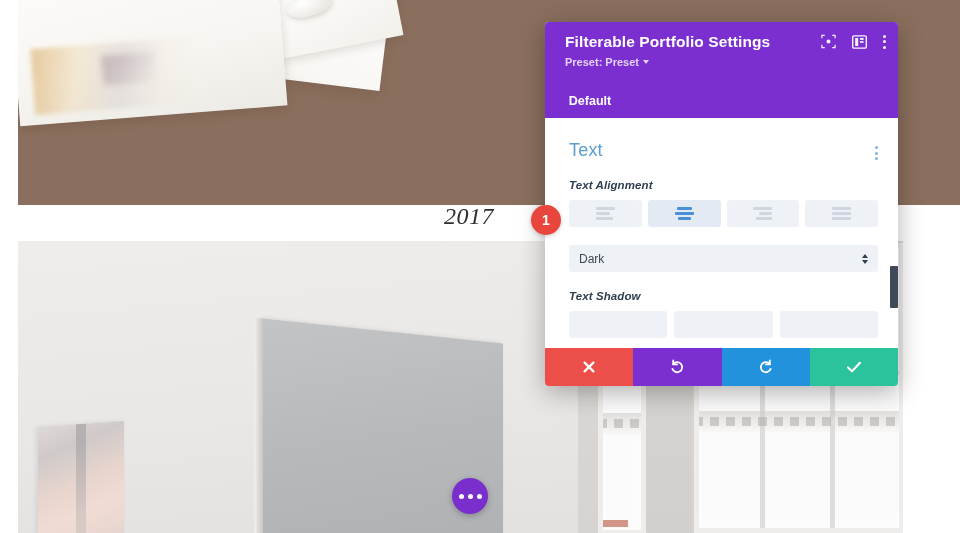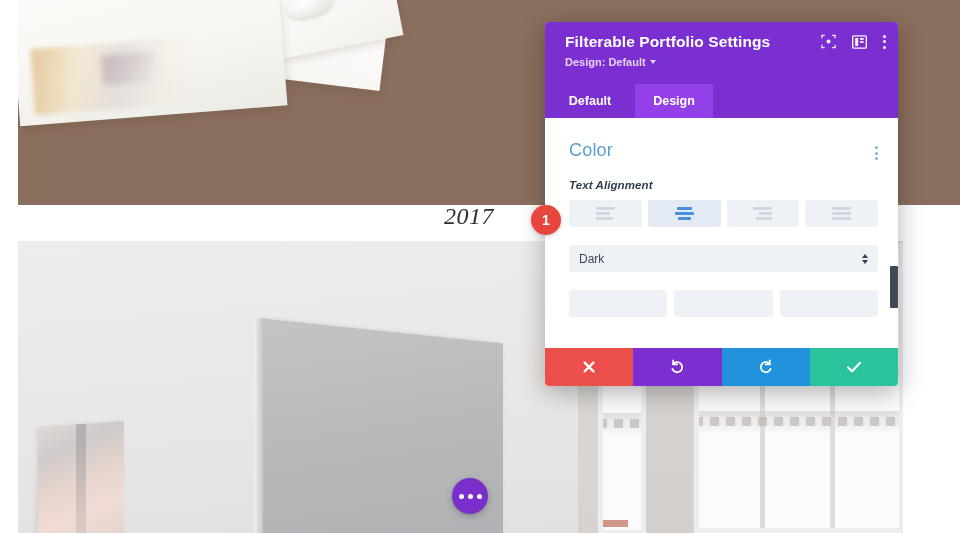--- a/index.html
+++ b/index.html
@@ -298,21 +298,21 @@
         <i></i>
         <i></i>
     </div>
   </div>
 
   <div class="modal">
 
     <div class="modal-header">
       <div class="modal-title">Filterable Portfolio Settings</div>
       <div class="modal-preset">
-        <span>Design: Default</span>
+        <span>Preset: Preset</span>
         <span class="caret-down"></span>
       </div>
 
       <div class="header-icons">
         <span class="hicon">
           <svg width="15" height="15" viewBox="0 0 16 16">
             <path d="M1 4.5V1.5h3M15 4.5V1.5h-3M1 11.5v3h3M15 11.5v3h-3" fill="none" stroke="#ffffff" stroke-width="1.3"></path>
             <circle cx="8" cy="8" r="2.1" fill="#ffffff"></circle>
           </svg>
         </span>
@@ -327,27 +327,26 @@
         <span class="hicon kebab-w">
           <i></i>
             <i></i>
             <i></i>
         </span>
       </div>
     </div>
 
     <div class="tabs">
       <div class="tab t0">Default</div>
-      <div class="tab t1">Design</div>
     </div>
 
     <div class="modal-body">
 
       <div class="section-head">
-        <div class="section-title">Color</div>
+        <div class="section-title">Text</div>
         <div class="kebab-blue">
           <i></i>
             <i></i>
             <i></i>
         </div>
       </div>
 
       <div class="field">
         <div class="field-label">Text Alignment</div>
         <div class="align-row">
@@ -386,20 +385,21 @@
         <div class="select-box">
           <span class="select-value">Dark</span>
           <span class="spin">
             <span class="up"></span>
               <span class="dn"></span>
           </span>
         </div>
       </div>
 
       <div class="field">
+        <div class="field-label">Text Shadow</div>
         <div class="shadow-row">
           <div class="shadow-btn"></div>
           <div class="shadow-btn"></div>
           <div class="shadow-btn"></div>
         </div>
       </div>
 
       <div class="modal-scrollbar"></div>
     </div>
 

